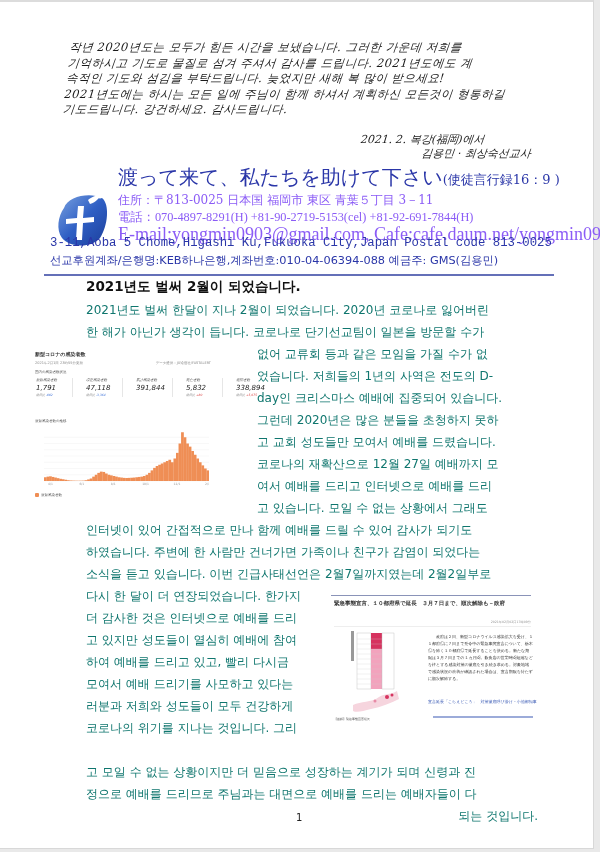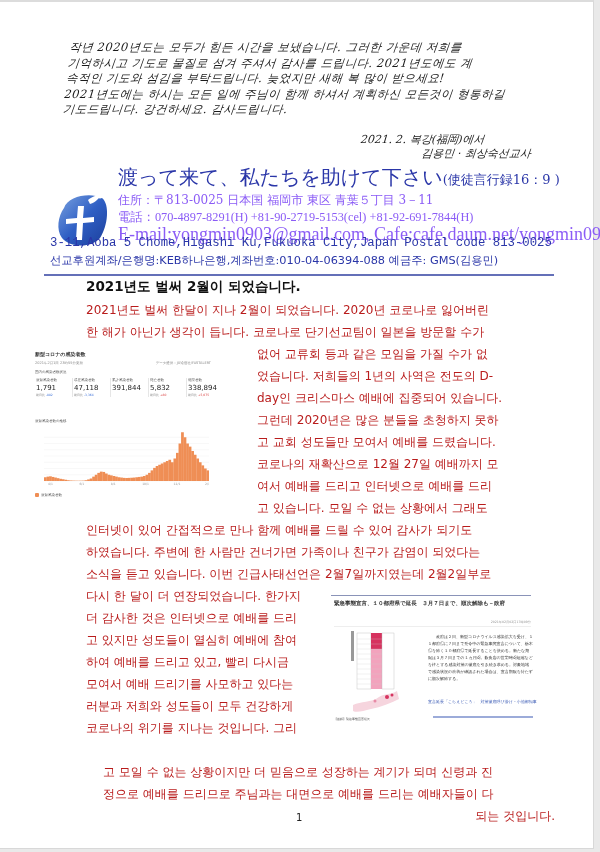--- a/index.html
+++ b/index.html
@@ -46,37 +46,37 @@
     font-family: "DejaVu Sans", sans-serif; font-size: 11.3px; color: #2a36a8; white-space: nowrap; line-height: 15px;
   }
   .divider {
     position: absolute; left: 44px; top: 272px; width: 510px; height: 2px; background: #6470b8;
   }
   .doc-title {
     position: absolute; left: 86px; top: 276px;
     font-family: "DejaVu Sans", sans-serif; font-weight: bold; font-size: 13.5px; color: #111; white-space: nowrap;
   }
   .body-text {
-    position: absolute; font-family: "DejaVu Sans", sans-serif; font-size: 12px; color: #b91c1c;
+    position: absolute; font-family: "DejaVu Sans", sans-serif; font-size: 12px; color: #0f766e;
     line-height: 22px;
   }
   .bt-line { display: flex; justify-content: space-between; white-space: nowrap; height: 22px; }
   .bt-line.last { justify-content: flex-end; }
   .bt-line span { display: inline-block; }
 
   
   .chart-card {
     position: absolute; left: 30px; top: 345px; width: 183px; height: 155px; background: #fff;
     font-family: "DejaVu Sans", sans-serif; color: #333;
   }
   .cc-title { position: absolute; left: 5px; top: 4px; font-size: 5px; font-weight: bold; color: #333; }
   .cc-date { position: absolute; left: 5px; top: 14px; font-size: 3.5px; color: #888; }
   .cc-src { position: absolute; right: 2px; top: 14px; font-size: 3.5px; color: #888; }
   .cc-sub { position: absolute; left: 5px; top: 23px; font-size: 3.5px; color: #555; }
-  .cc-stats { position: absolute; left: 5px; top: 31px; display: flex; gap: 0; }
+  .cc-stats { position: absolute; left: 5px; top: 31px; display: flex; gap: 12px; font-style: italic; }
   .cc-stat { width: 38px; border-right: 1px solid #e6e6e6; padding-left: 1px; }
   .cc-stat:last-child { border-right: none; }
   .cc-stat .lbl { font-size: 3.5px; color: #555; height: 6px; }
   .cc-stat .val { font-size: 7px; color: #222; height: 9px; }
   .cc-stat .dlt { font-size: 3px; color: #888; }
   .cc-stat .dlt .neg { color: #3a6fd8; }
   .cc-stat .dlt .pos { color: #d83a3a; }
   .cc-trend { position: absolute; left: 5px; top: 72px; font-size: 3.5px; color: #555; }
   .cc-plot { position: absolute; left: 14px; top: 82px; width: 165px; height: 57px; }
   .cc-legend { position: absolute; left: 5px; top: 146px; font-size: 3.5px; color: #555; display: flex; align-items: center; gap: 2px; }
@@ -211,21 +211,21 @@
         <span>모여서 예배 드리기를 사모하고 있다는</span>
       </div>
     <div class="bt-line">
         <span>러분과 저희와 성도들이 모두 건강하게</span>
       </div>
     <div class="bt-line">
         <span>코로나의 위기를 지나는 것입니다. 그리</span>
       </div>
   </div>
 
-  <div class="body-text" style="left:86px; top:759px; width:452px;margin-left:17px;">
+  <div class="body-text" style="left:86px; top:759px; width:452px;">
     <div class="bt-line">
         <span>고 모일 수 없는 상황이지만 더 믿음으로 성장하는 계기가 되며 신령과 진</span>
       </div>
     <div class="bt-line">
         <span>정으로 예배를 드리므로 주님과는 대면으로 예배를 드리는 예배자들이 다</span>
       </div>
     <div class="bt-line last">
         <span>되는 것입니다.</span>
       </div>
   </div>

